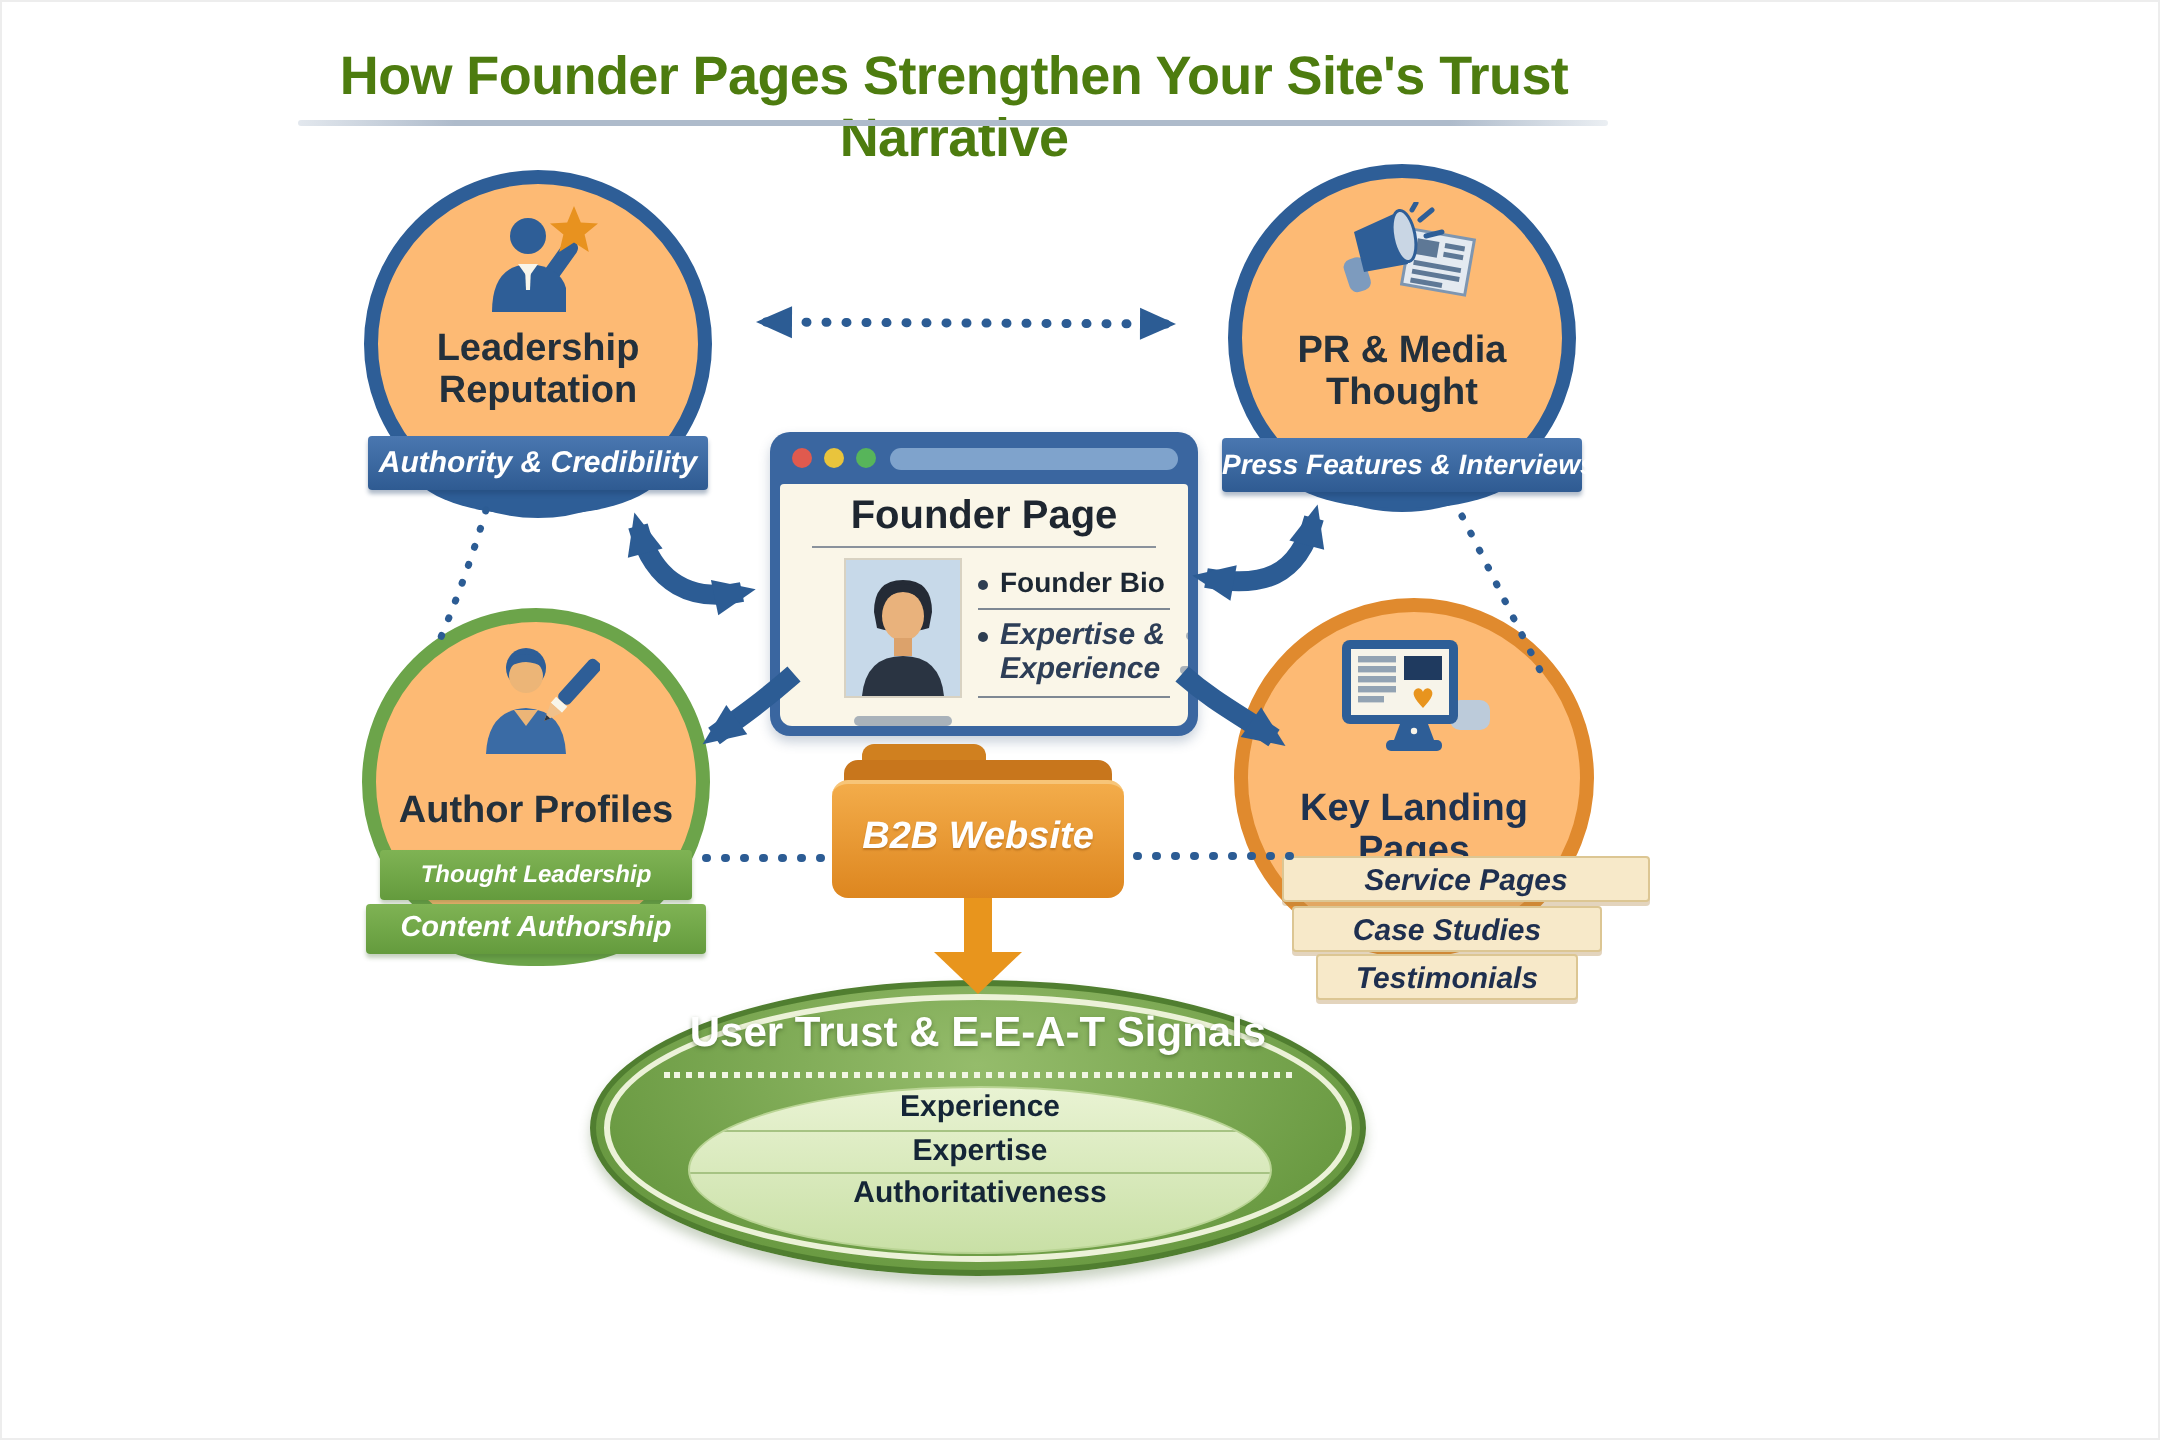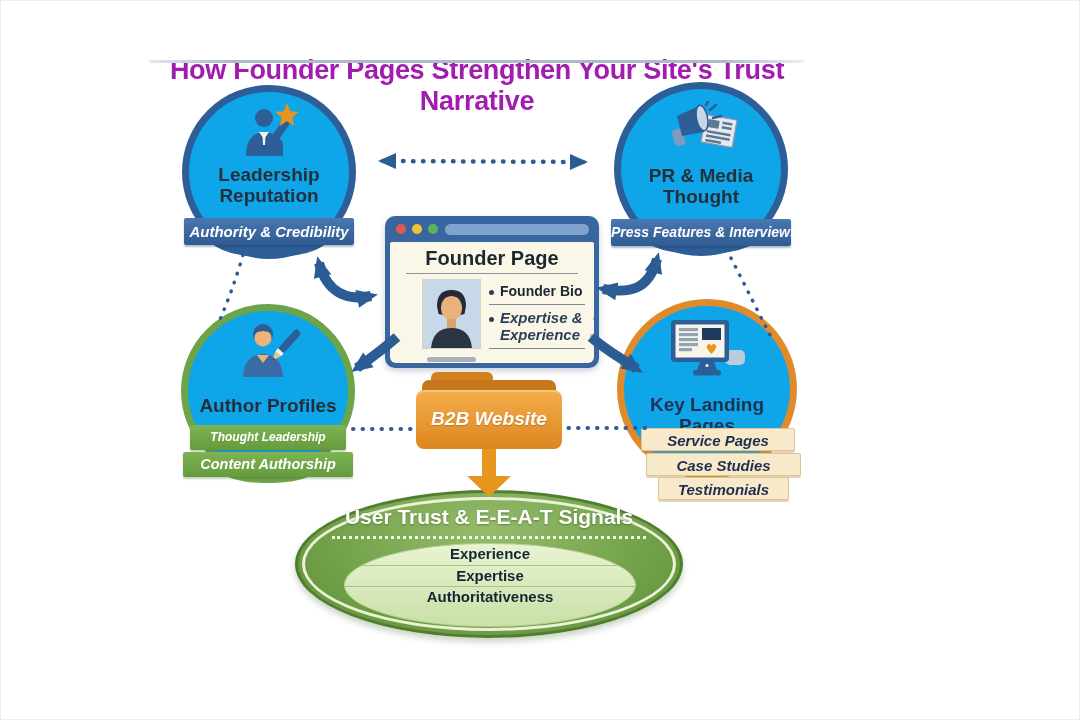--- a/index.html
+++ b/index.html
@@ -4,29 +4,29 @@
 <style>
   html,body{margin:0;padding:0;background:#fff;}
   .canvas{
     position:relative;width:1080px;height:720px;overflow:hidden;background:#fff;
     font-family:"Liberation Sans","DejaVu Sans",sans-serif;
     border:1px solid #EDEDED;box-sizing:border-box;
   }
   
   .page-title{
     position:absolute;left:140px;top:22px;width:672px;text-align:center;
-    font-size:27px;font-weight:bold;color:#a21caf;letter-spacing:-0.3px;margin-top:32px;
+    font-size:27px;font-weight:bold;color:#4d7c0f;letter-spacing:-0.3px;
   }
   .title-rule{
     position:absolute;left:148px;top:59px;width:655px;height:3px;
     background:linear-gradient(90deg,#E3E8EE,#AEBBCB 12%,#AEBBCB 88%,#EBEFF3);
     border-radius:2px;
   }
   
-  .node{position:absolute;border-radius:50%;background:#0ea5e9;box-sizing:border-box;}
+  .node{position:absolute;border-radius:50%;background:#fdba74;box-sizing:border-box;}
   .node-blue{border:7px solid #2E5E97;}
   .node-green{border:7px solid #6CA44A;}
   .node-orange{border:7px solid #E08A2E;}
   .node-leadership{left:181px;top:84px;width:174px;height:174px;z-index:2;}
   .node-pr{left:613px;top:81px;width:174px;height:174px;z-index:2;}
   .node-author{left:180px;top:303px;width:174px;height:174px;z-index:2;}
   .node-landing{left:616px;top:298px;width:180px;height:180px;z-index:2;}
   .node-icon{position:absolute;left:50%;transform:translateX(-50%);}
   .node-title{
     position:absolute;width:100%;text-align:center;font-weight:bold;
@@ -222,21 +222,21 @@
       <rect x="16" y="20" width="19" height="3.2" fill="#93A3B3"></rect>
       <rect x="16" y="25" width="19" height="3.2" fill="#93A3B3"></rect>
       <rect x="16" y="30" width="13" height="3.2" fill="#93A3B3"></rect>
       <rect x="39" y="10" width="19" height="12" fill="#1F3A5F"></rect>
       <path d="M48.5,36 C44,31 42.5,28.5 45,26.5 C47,25.2 48.5,27.5 48.5,28 C48.5,27.5 50,25.2 52,26.5 C54.5,28.5 53,31 48.5,36 Z" fill="#E8941E"></path>
       <polygon points="37,44 51,44 54,52 34,52" fill="#2E5E97"></polygon>
       <circle cx="44" cy="47.5" r="1.6" fill="#F7F4EA"></circle>
       <rect x="30" y="52" width="28" height="5.5" rx="2.5" fill="#2E5E97"></rect>
     </svg>
     <div class="node-title" style="top:88px;color:#1E3250">Key Landing Pages</div>
-    <div class="plaque" style="left:17px;top:122px;width:154px">Service Pages</div>
+    <div class="plaque" style="left:17px;top:122px;width:184px">Service Pages</div>
     <div class="plaque" style="left:22px;top:147px;width:155px">Case Studies</div>
     <div class="plaque" style="left:34px;top:171px;width:131px">Testimonials</div>
   </div>
 
   <div class="browser">
     <div class="browser-header">
       <span class="dot dot-red"></span>
       <span class="dot dot-yellow"></span>
       <span class="dot dot-green"></span>
       <div class="addressbar"></div>

